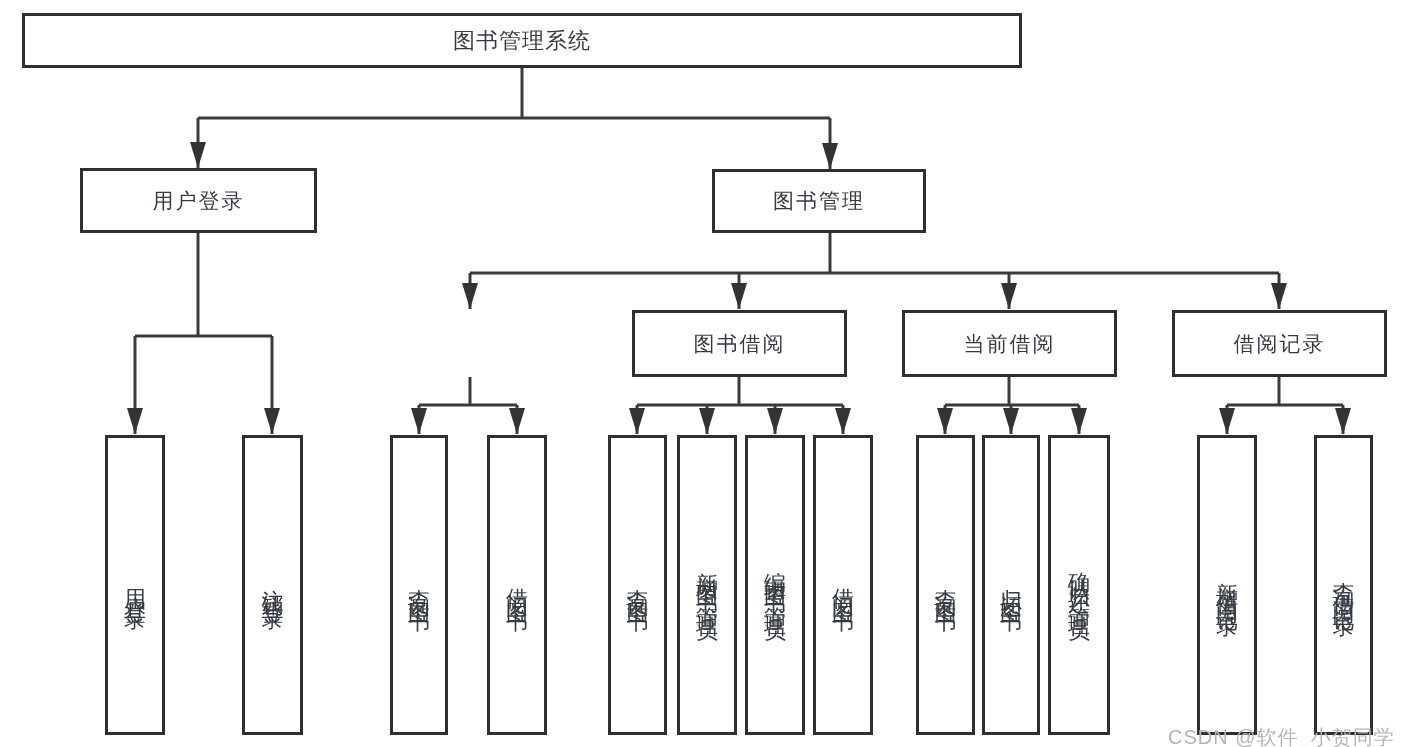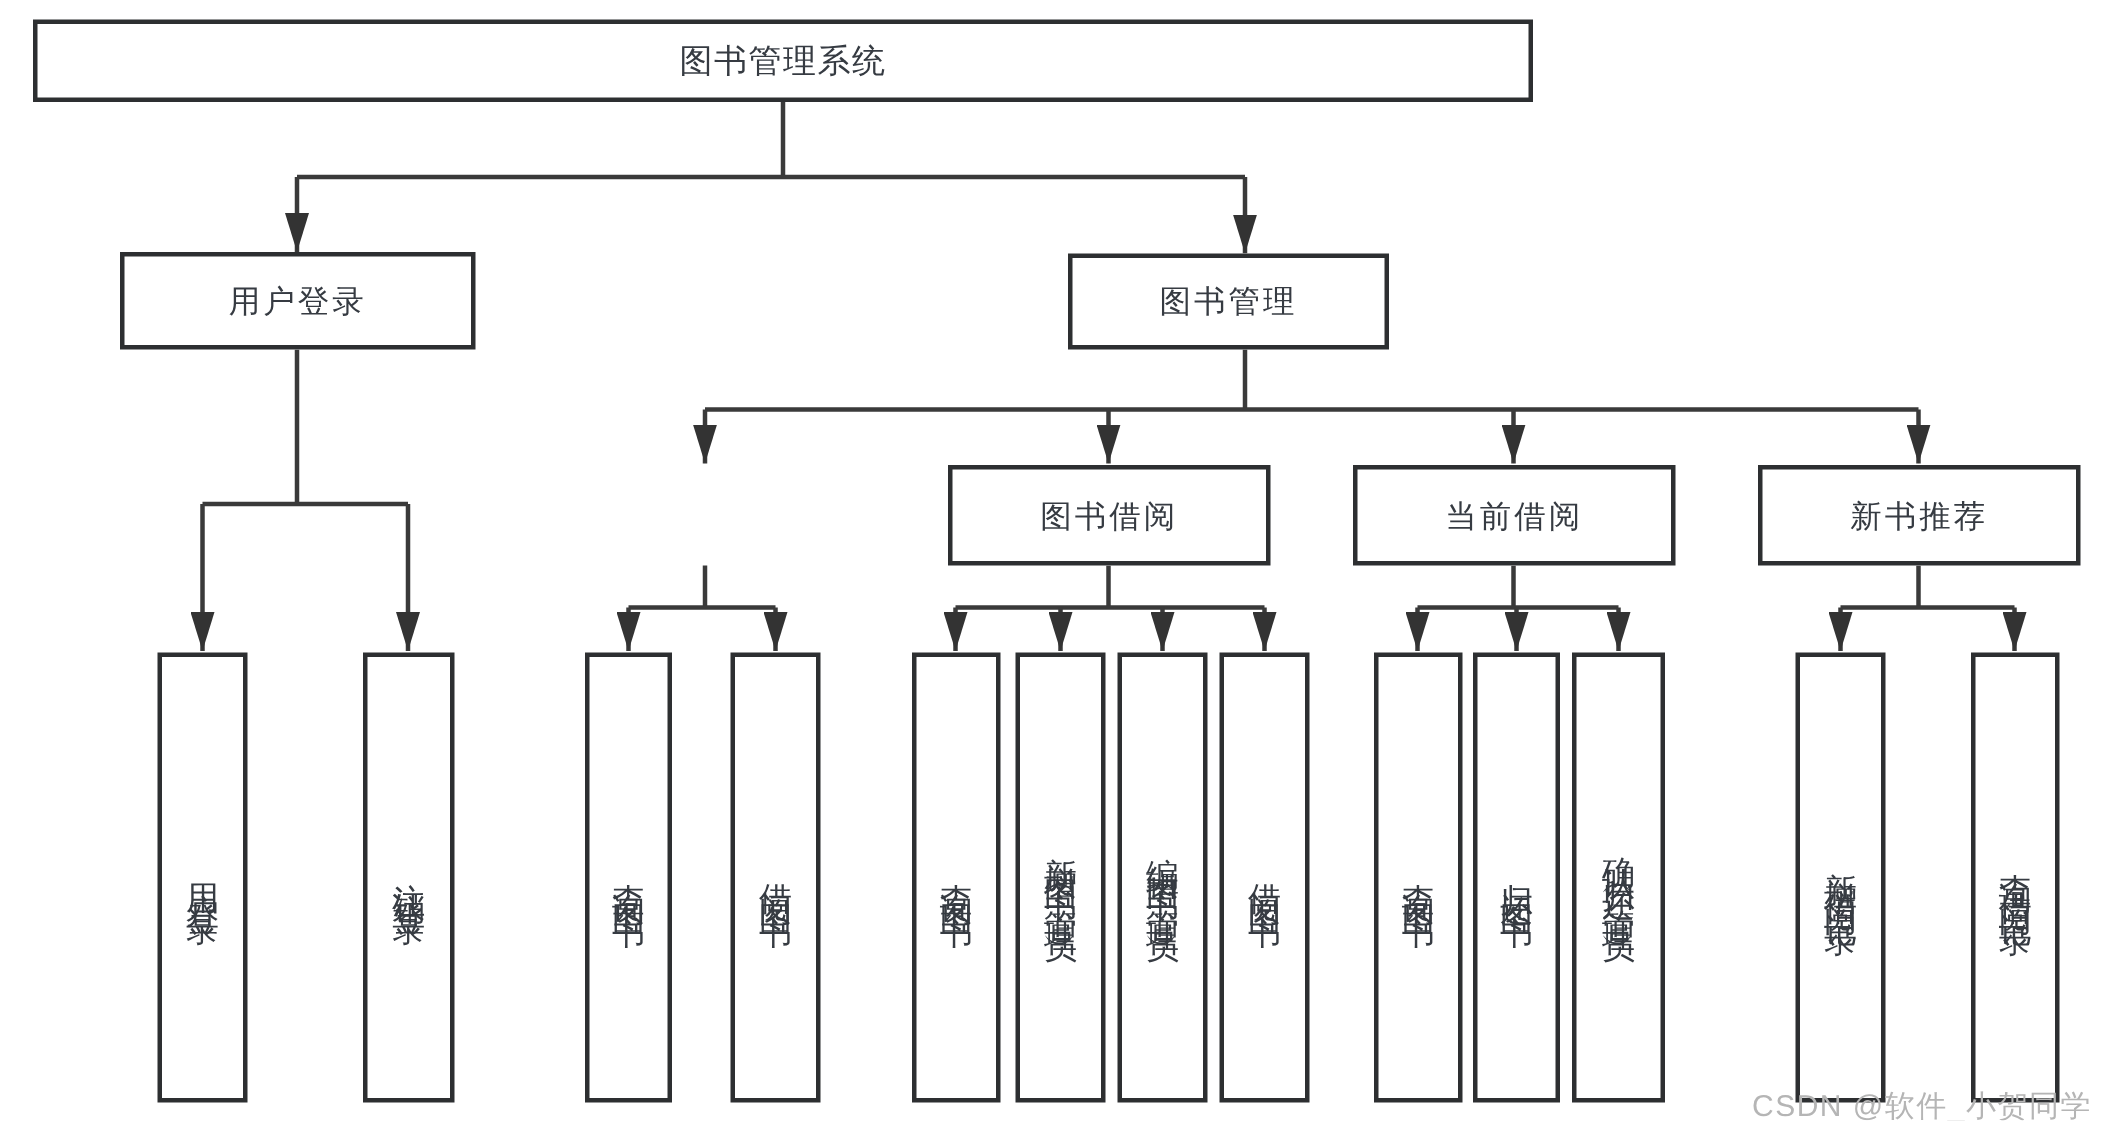--- a/index.html
+++ b/index.html
@@ -113,21 +113,21 @@
     <span>图书管理</span>
   </div>
 
   <div class="node h-node" style="left:632px;top:310px;width:215px;height:67px">
     <span>图书借阅</span>
   </div>
   <div class="node h-node" style="left:902px;top:310px;width:215px;height:67px">
     <span>当前借阅</span>
   </div>
   <div class="node h-node" style="left:1172px;top:310px;width:215px;height:67px">
-    <span>新书推荐</span>
+    <span>借阅记录</span>
   </div>
 
   <div class="node v-node" style="left:105px;top:435px;width:60px;height:300px">
     <span>用户登录</span>
   </div>
   <div class="node v-node" style="left:242px;top:435px;width:61px;height:300px">
     <span>注销登录</span>
   </div>
 
   <div class="node v-node" style="left:390px;top:435px;width:58px;height:300px">

